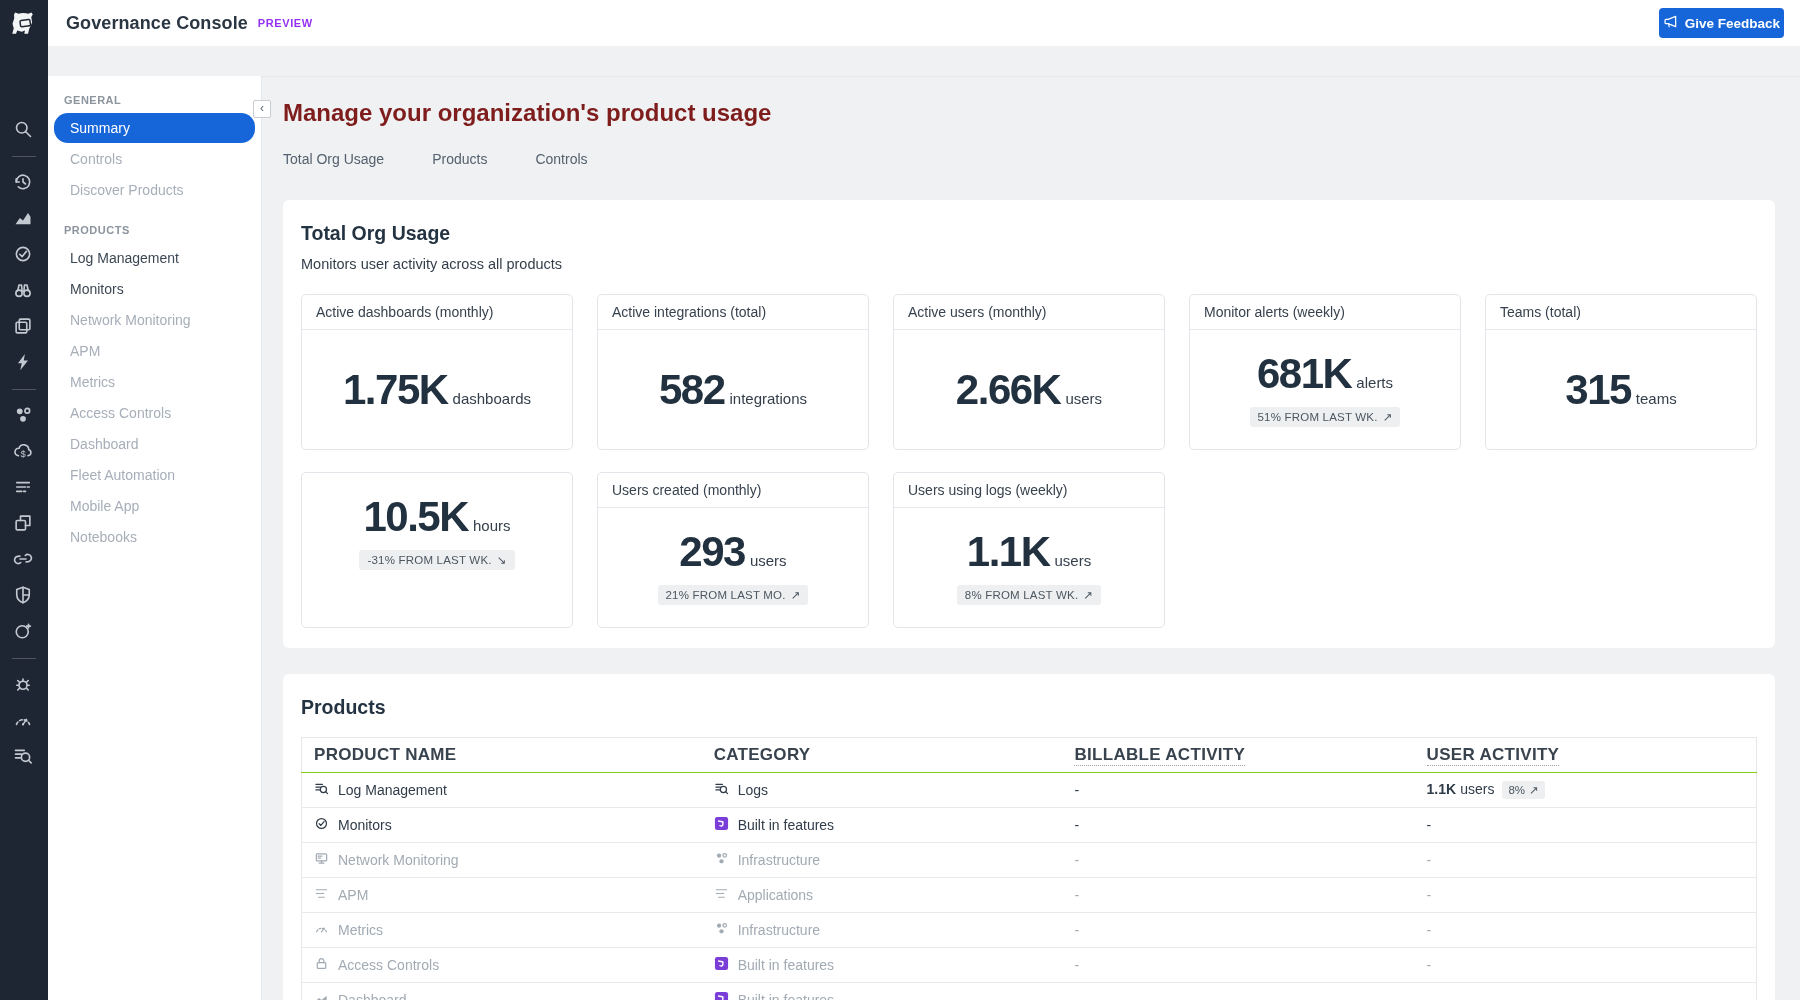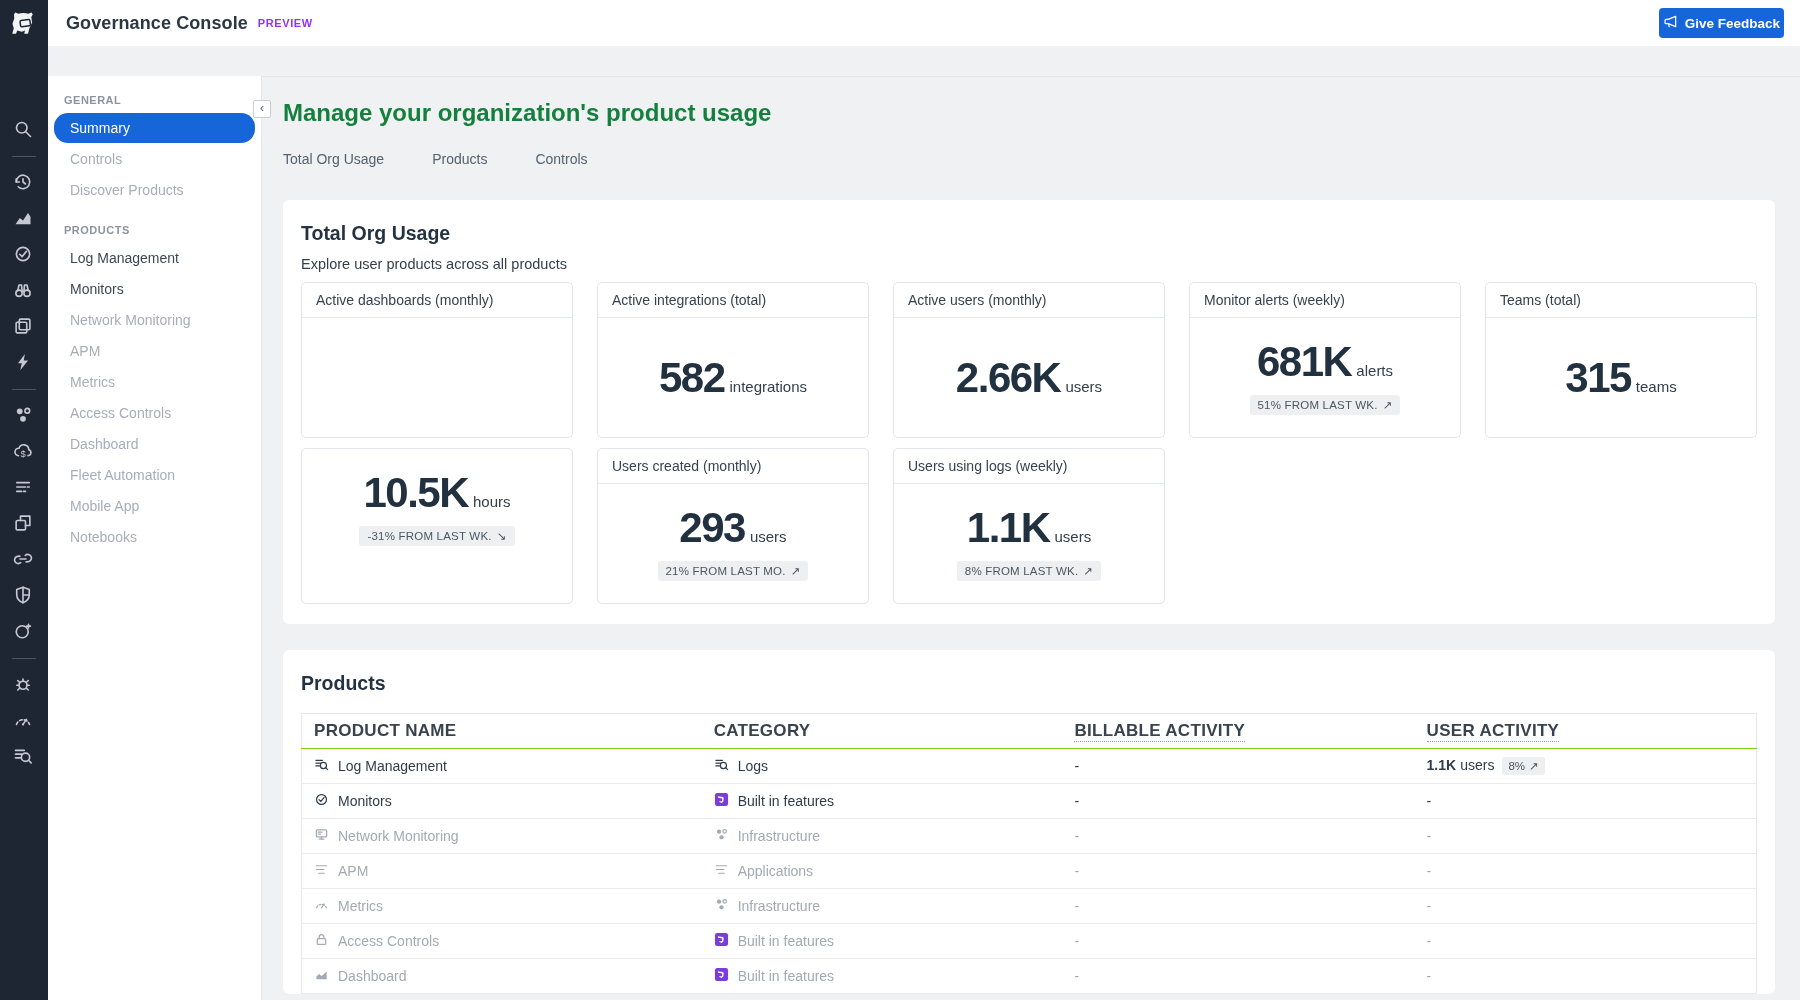--- a/index.html
+++ b/index.html
@@ -30,29 +30,29 @@
   .sidebar { width:214px; flex:0 0 214px; background:#fff; border-right:1px solid #e3e6ea; padding-top:10px; }
   .side-section-label { font-size:11px; font-weight:700; color:#8c949e; letter-spacing:.5px; padding:8px 16px 6px; }
   .side-item { font-size:14px; color:#a7aeb8; padding:7px 16px; margin:1px 6px; border-radius:3px; cursor:pointer; line-height:16px; }
   .side-item.normal { color:#3d4854; }
   .side-item.active { background:#1766d9; color:#fff;border-radius:14px; }
   .side-gap { height:10px; }
 
   
   .main { flex:1; border-top:1px solid #e3e6ea; background:#eff1f3; position:relative; padding:20px 25px 0 21px; min-width:0; }
   .collapse-btn { position:absolute; left:-9px; top:23px; width:18px; height:18px; background:#fff; border:1px solid #c7cdd3; border-radius:2px; font-size:12px; line-height:15px; text-align:center; color:#5a6570; cursor:pointer; z-index:3; }
-  .page-title { font-size:24px; font-weight:700; color:#15803d; margin-top:2px; }
+  .page-title { font-size:24px; font-weight:700; color:#7f1d1d; margin-top:2px; }
   .tabs { display:flex; gap:48px; margin-top:24px; }
   .tab { font-size:14px; color:#55616e; cursor:pointer; text-decoration:none; }
 
   .panel { background:#fff; border-radius:6px; margin-top:33px; padding:22px 18px 20px; }
   .panel-title { font-size:19.5px; font-weight:700; color:#243342; }
   .panel-subtitle { font-size:14.5px; color:#333e4a; margin-top:11px; }
 
-  .metric-grid { display:grid; grid-template-columns:repeat(5,1fr); gap:24px; margin-top:10px; }
+  .metric-grid { display:grid; grid-template-columns:repeat(5,1fr); gap:24px; margin-top:22px; }
   .metric-card { border:1px solid #e2e5e9; border-radius:5px; background:#fff; overflow:hidden; }
   .metric-card-title { padding:9px 14px; border-bottom:1px solid #e6e9ec; font-size:14px; color:#37424e; }
   .metric-card-body { height:119px; display:flex; flex-direction:column; align-items:center; justify-content:center; }
   .metric-line { display:flex; align-items:baseline; }
   .metric-value { font-size:42px; font-weight:700; color:#22313f; letter-spacing:-1.5px; line-height:1; }
   .metric-unit { font-size:15px; color:#333e4a; margin-left:5px; }
   .trend-badge { margin-top:12px; background:#edeff1; color:#4d5761; font-size:11.5px; padding:3px 8px; border-radius:3px; letter-spacing:.2px; display:flex; align-items:center; gap:5px; }
 
   
   .products-panel { margin-top:26px; padding-bottom:0; }
@@ -193,24 +193,30 @@
         <div class="collapse-btn">‹</div>
         <h1 class="page-title">Manage your organization's product usage</h1>
         <nav class="tabs" id="tabs">
             <a class="tab">Total Org Usage</a>
             <a class="tab">Products</a>
             <a class="tab">Controls</a>
           </nav>
 
         <section class="panel">
           <h2 class="panel-title">Total Org Usage</h2>
-          <p class="panel-subtitle">Explore user products across all products</p>
+          <p class="panel-subtitle">Monitors user activity across all products</p>
           <div class="metric-grid" id="metric-row-1">
               <div class="metric-card">
                 <div class="metric-card-title">Active dashboards (monthly)</div>
+                <div class="metric-card-body">
+                  <div class="metric-line">
+                    <span class="metric-value">1.75K</span>
+                    <span class="metric-unit">dashboards</span>
+                  </div>
+                </div>
               </div>
               <div class="metric-card">
                 <div class="metric-card-title">Active integrations (total)</div>
                 <div class="metric-card-body">
                   <div class="metric-line">
                     <span class="metric-value">582</span>
                     <span class="metric-unit">integrations</span>
                   </div>
                 </div>
               </div>

